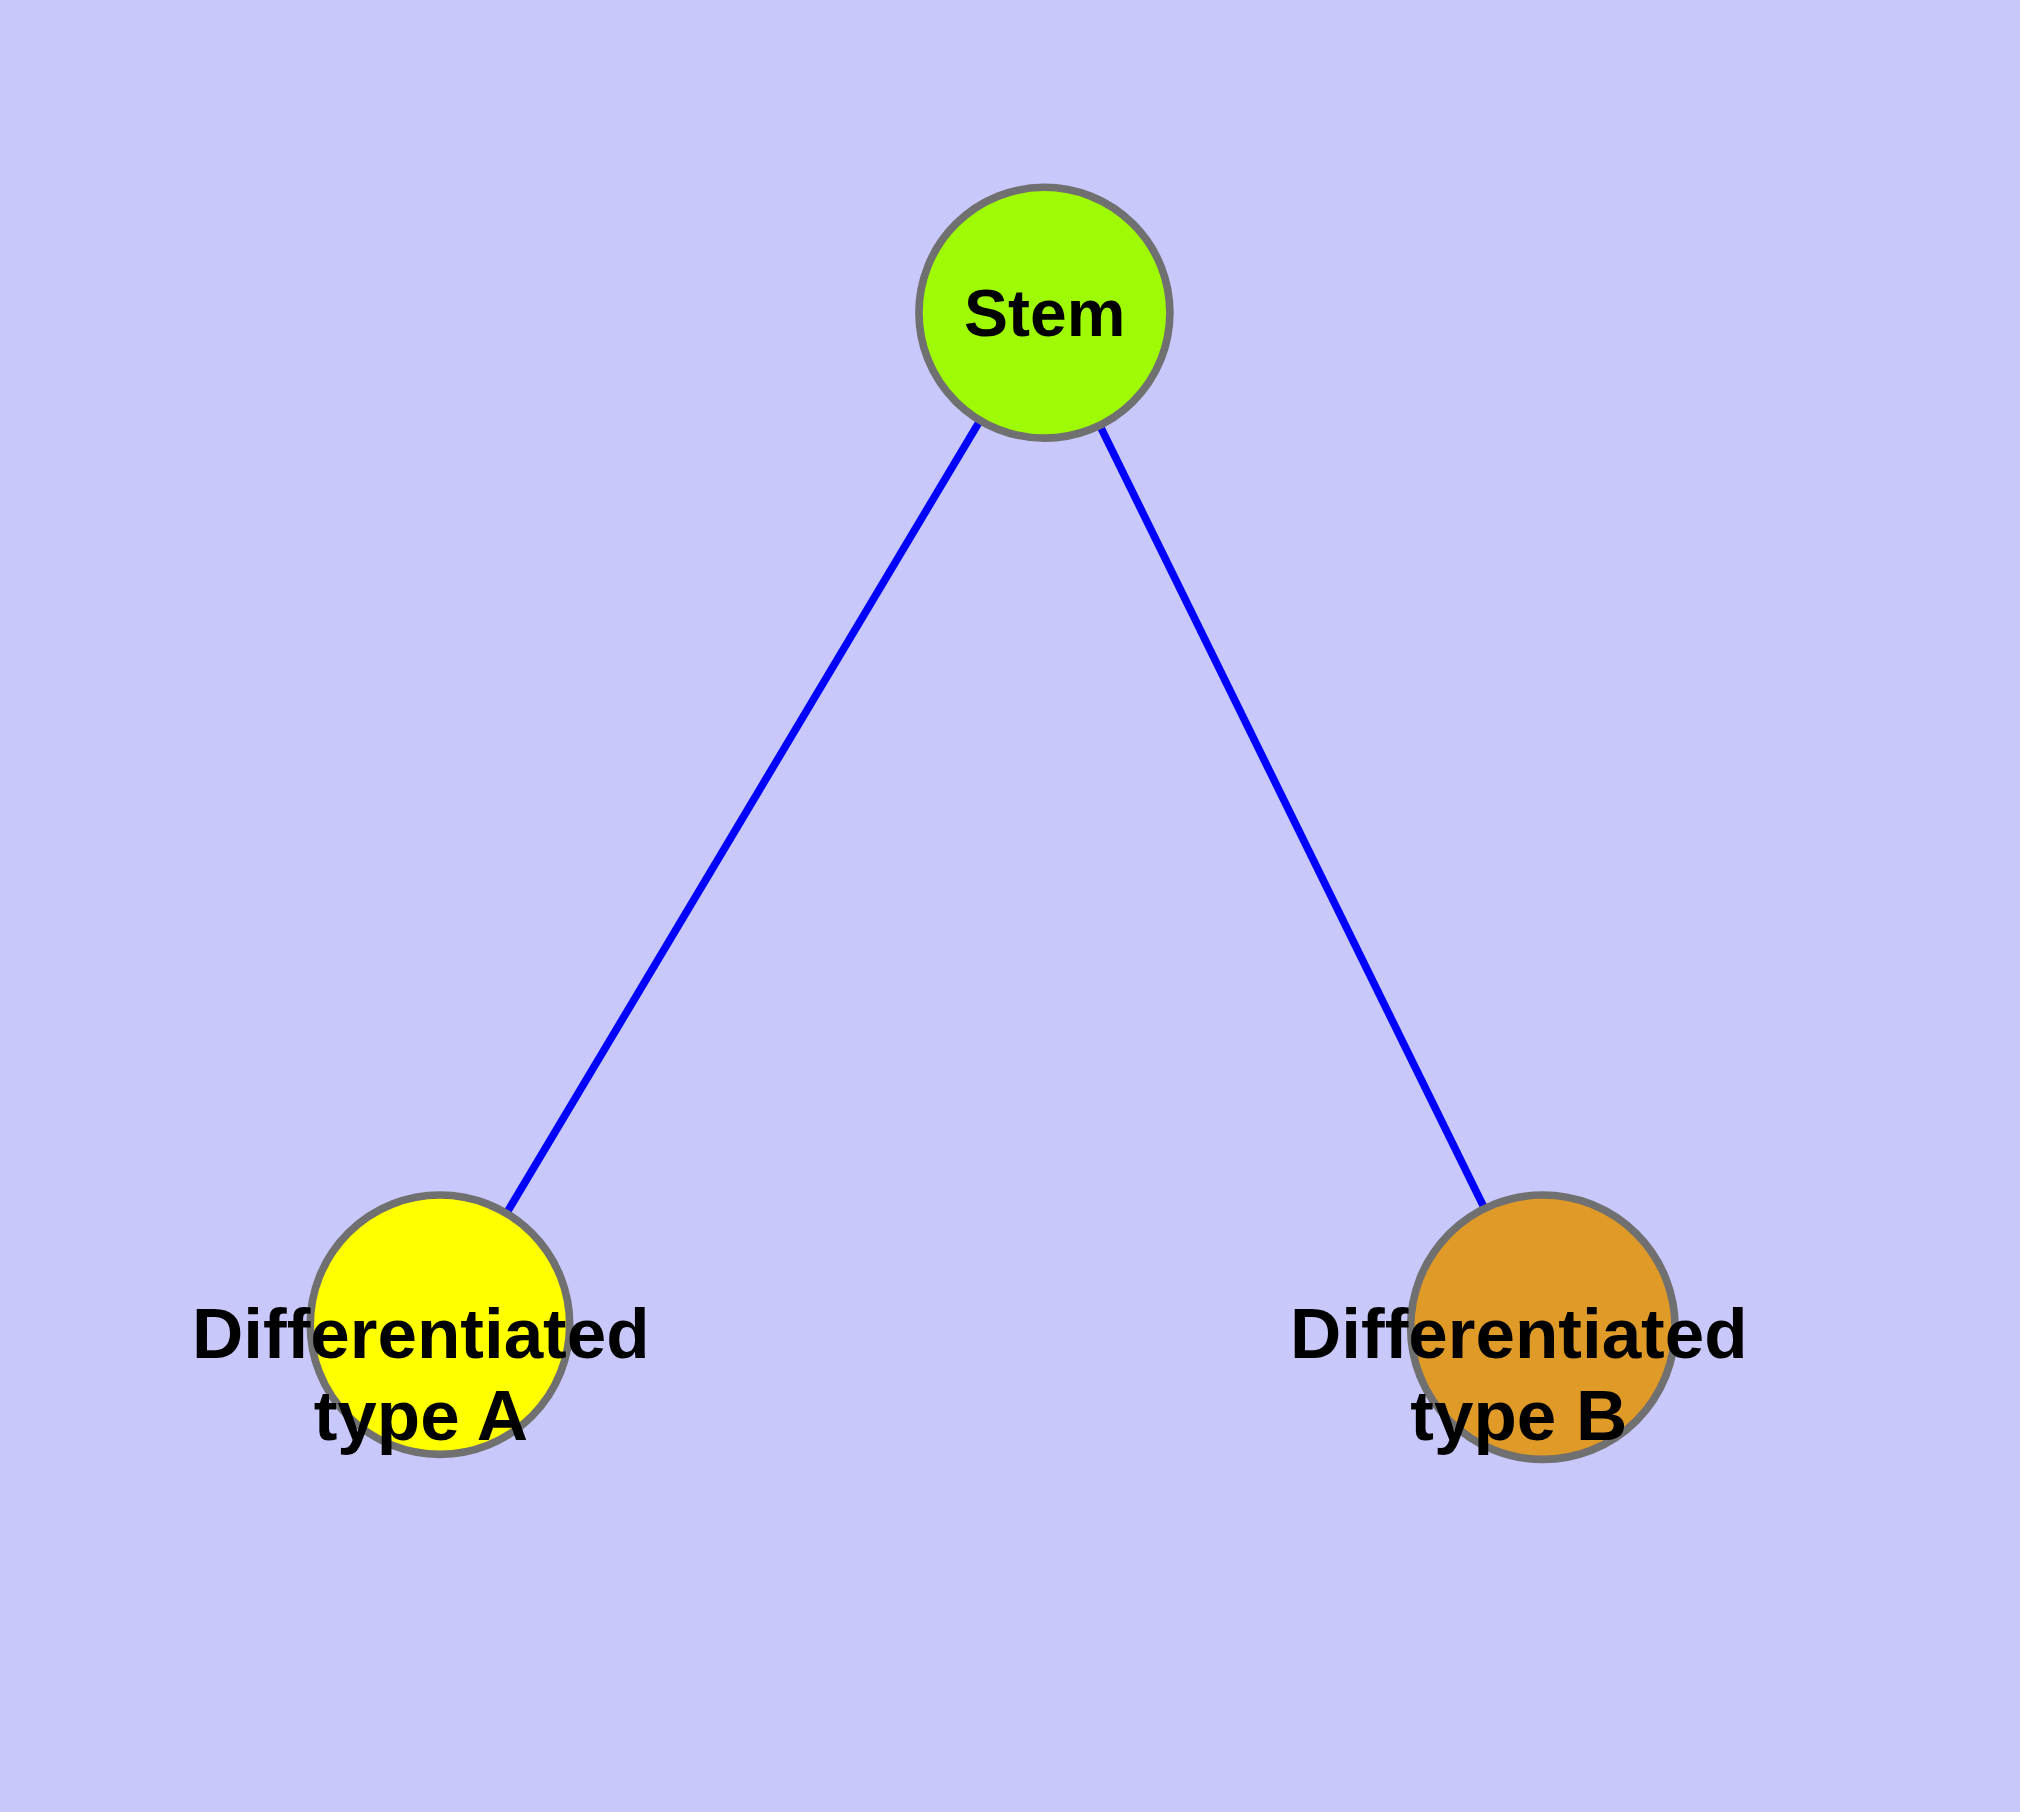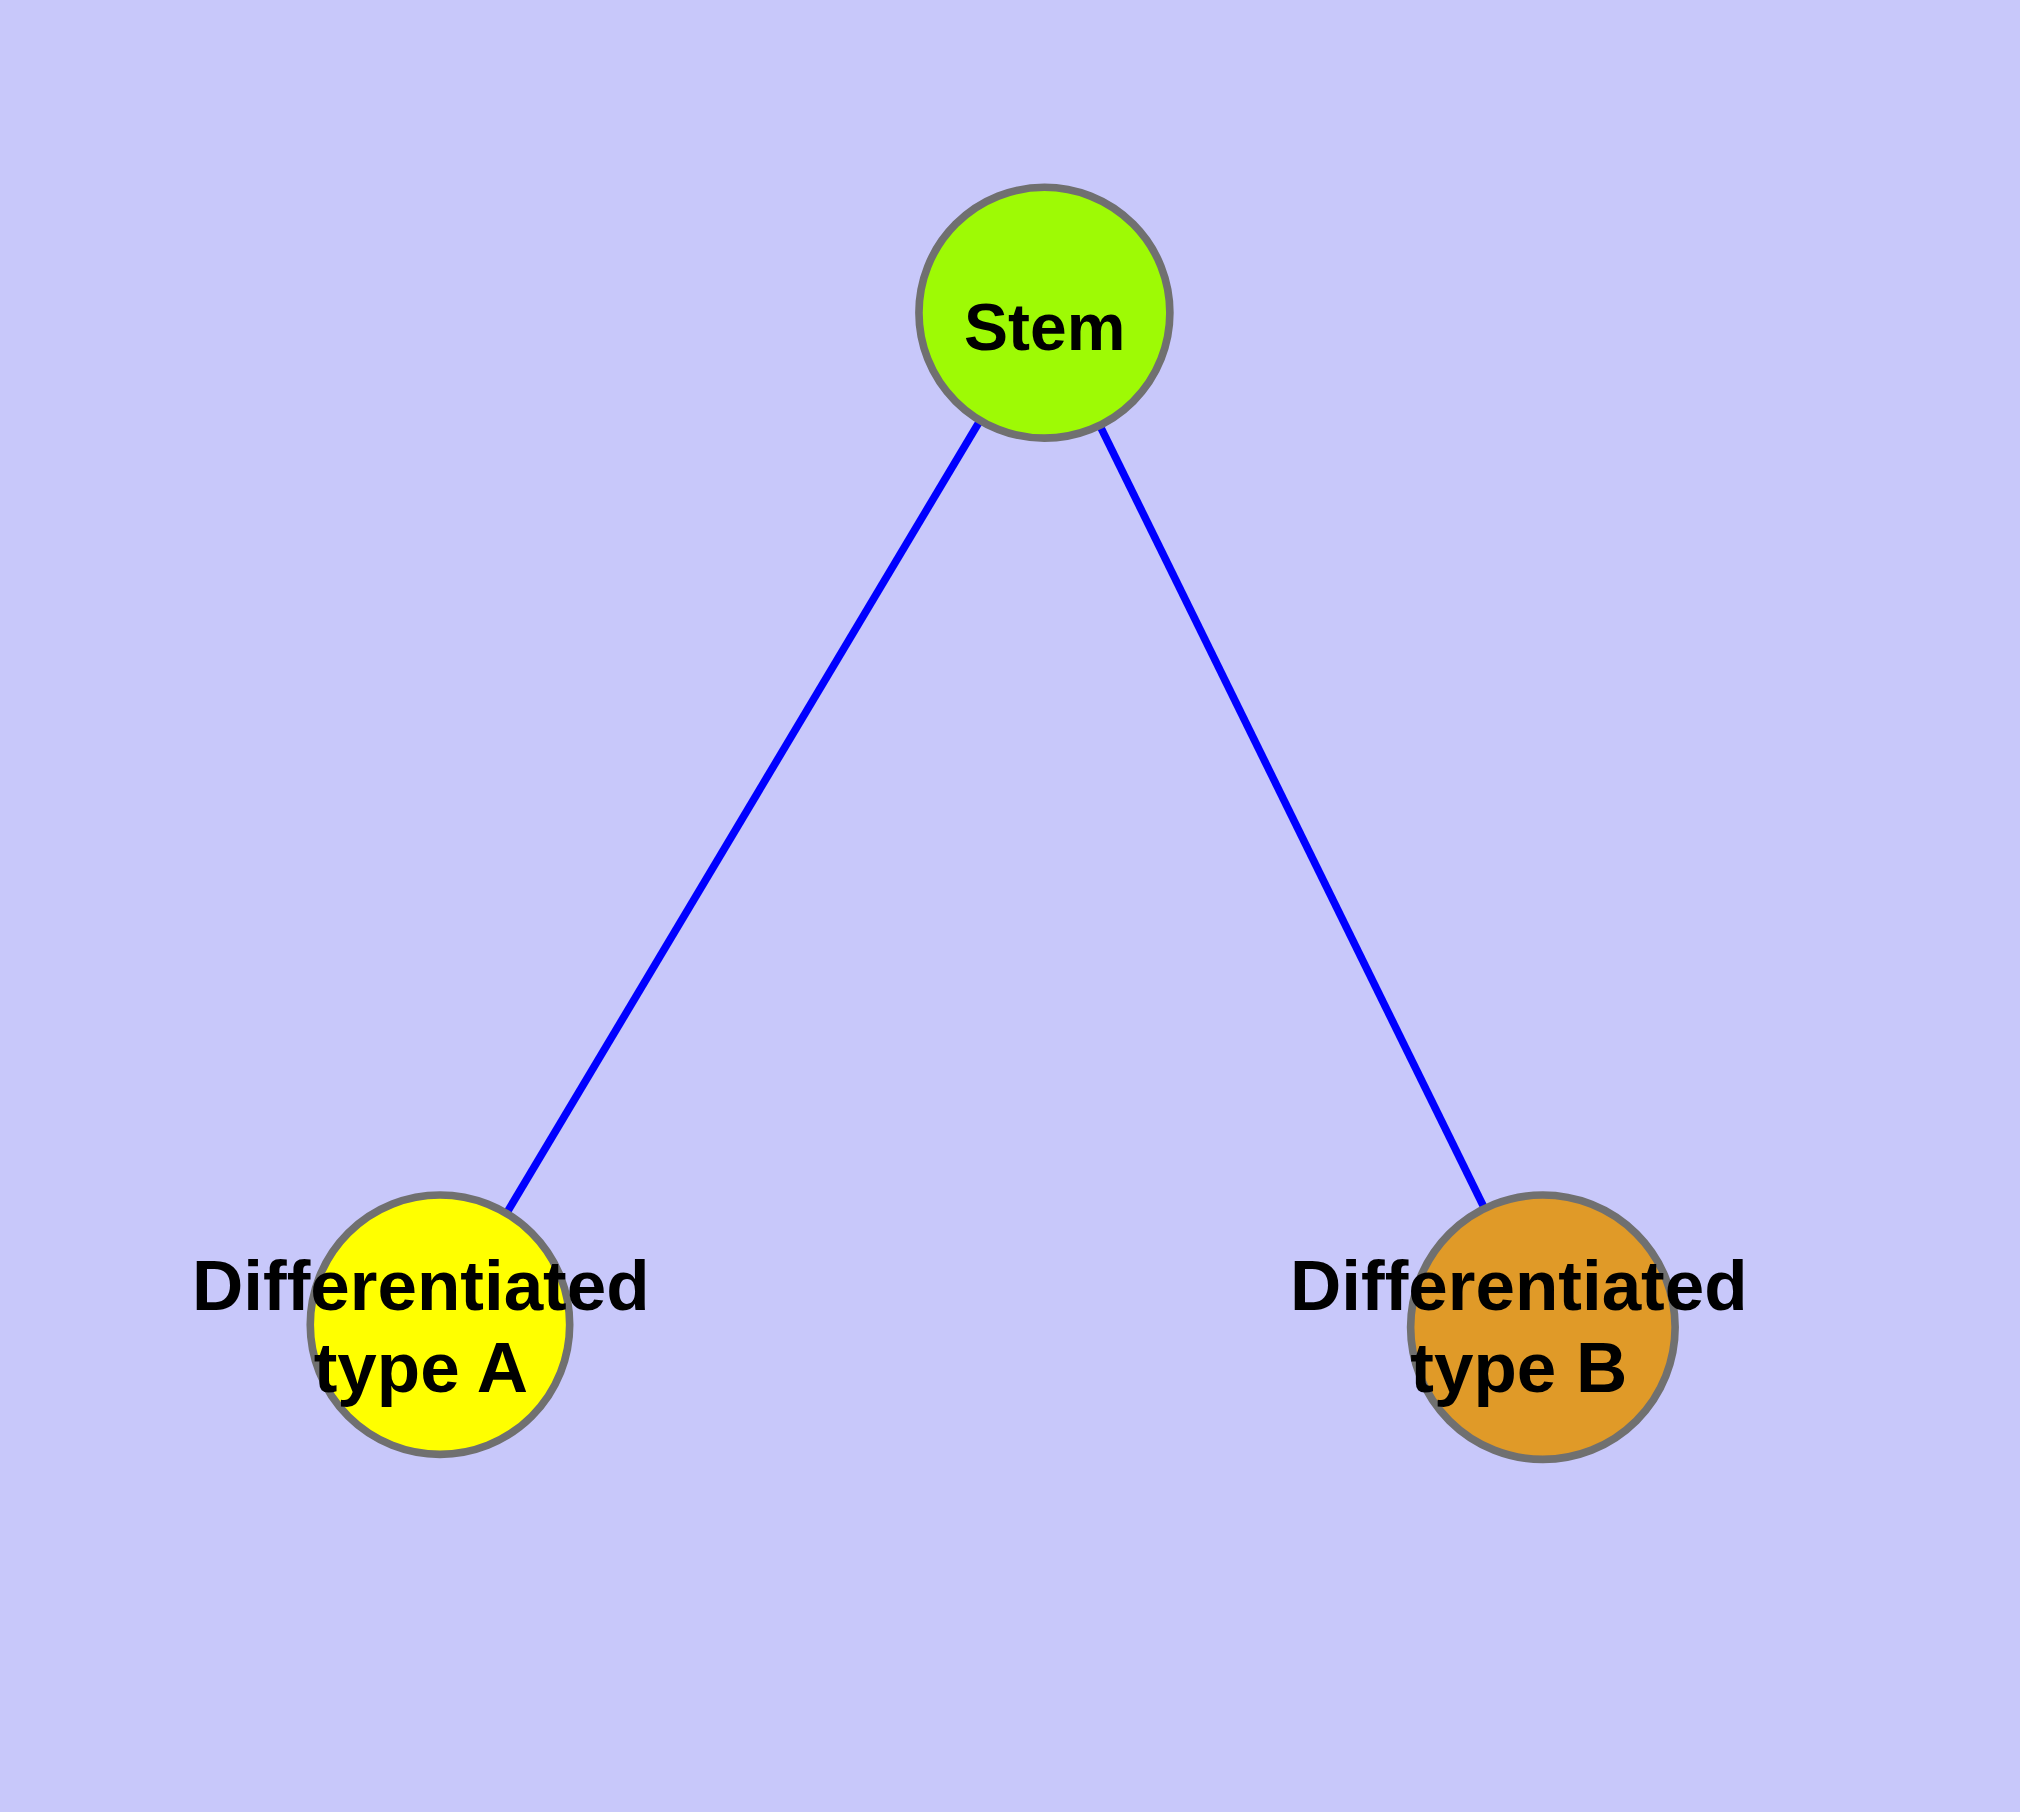--- a/index.html
+++ b/index.html
@@ -35,20 +35,21 @@
     line-height: 1.16;
     white-space: pre;
     pointer-events: none;
     -webkit-font-smoothing: antialiased;
   }
   .node-label.single {
     font-size: 66px;
   }
   .node-label.double {
     font-size: 71px;
+    margin-top: 48px;
   }
 </style>
 </head>
 <body>
 
 <div id="canvas" style="width: 2021px; height: 1812px;">
 
   <div id="plot-background" style="background: rgb(200, 200, 250);"></div>
 
   <svg id="graph-svg" viewBox="0 0 2384 2138" preserveAspectRatio="none">
@@ -57,21 +58,21 @@
         <line x1="1232" y1="369" x2="1820" y2="1566" stroke="#0000ff" stroke-width="9" stroke-linecap="butt"></line>
       </g>
     <g id="nodes-layer">
         <circle cx="1232" cy="369" r="148" fill="#9efa05" stroke="#707070" stroke-width="9"></circle>
         <circle cx="519" cy="1563" r="153" fill="#ffff00" stroke="#707070" stroke-width="9"></circle>
         <circle cx="1820" cy="1566" r="156" fill="#e09a28" stroke="#707070" stroke-width="9"></circle>
       </g>
   </svg>
 
   <div id="labels-layer">
-      <div class="node-label single" style="font-size: 66px; color: rgb(0, 0, 0); left: 964px; top: 275px; margin-top: 14px;">Stem</div>
+      <div class="node-label single" style="font-size: 66px; color: rgb(0, 0, 0); left: 964px; top: 275px;">Stem</div>
       <div class="node-label double" style="font-size: 71px; color: rgb(0, 0, 0); left: 192px; top: 1245px;">Differentiated
 type A</div>
       <div class="node-label double" style="font-size: 71px; color: rgb(0, 0, 0); left: 1290px; top: 1245px;">Differentiated
 type B</div>
     </div>
 
 </div>
 
 
 </body></html>

